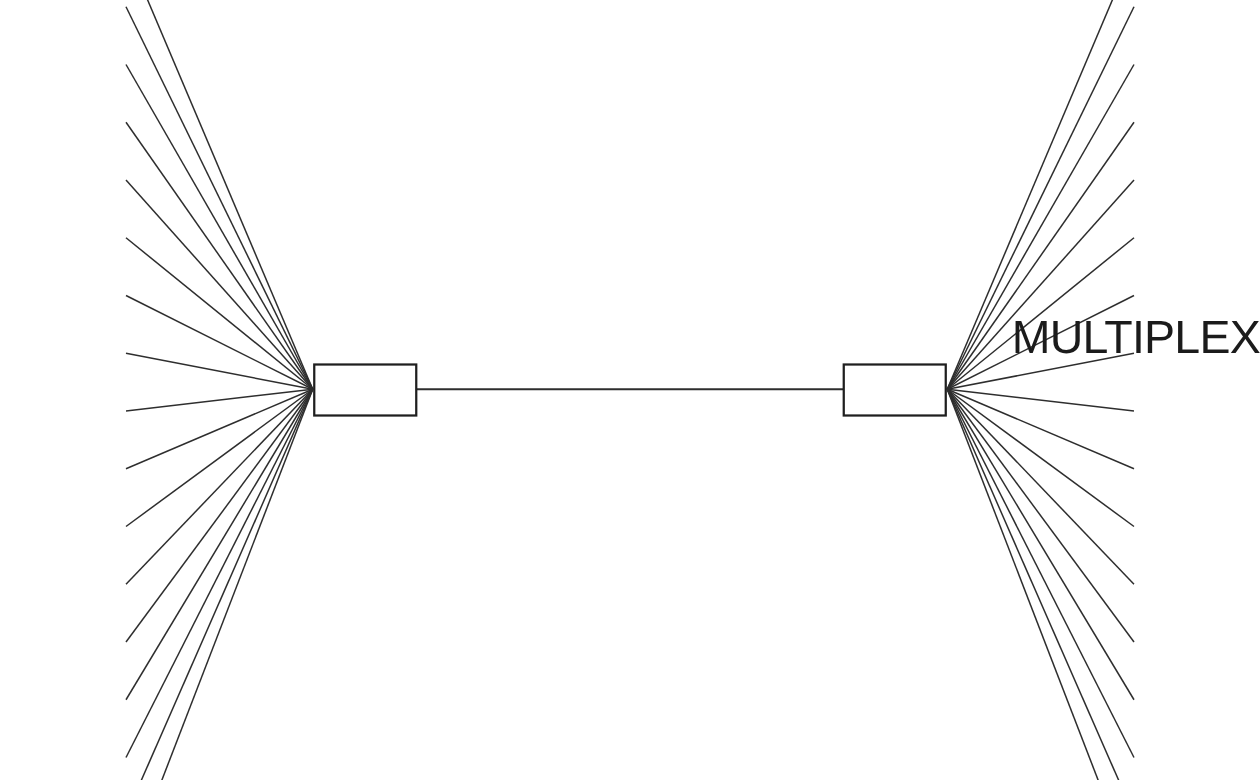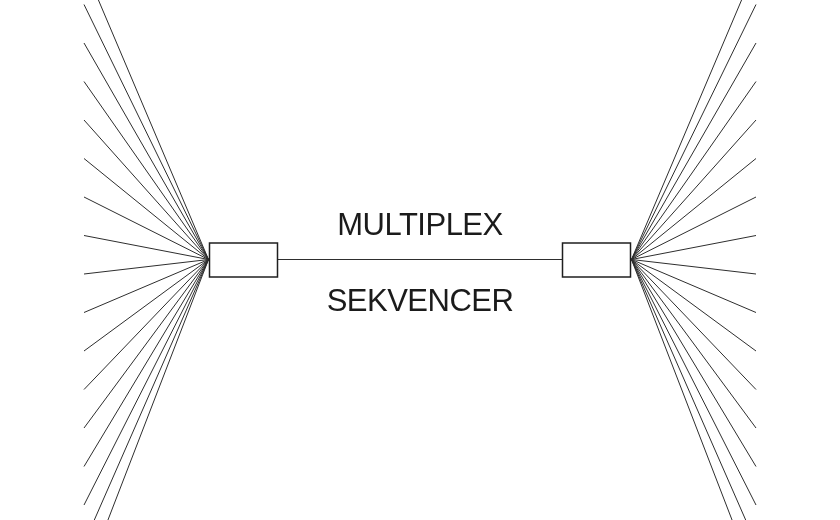--- a/index.html
+++ b/index.html
@@ -17,21 +17,21 @@
   }
   .canvas svg {
     position: absolute;
     left: 0;
     top: 0;
   }
   .diagram-label {
     position: absolute;
     left: 0;
     width: 840px;
-    text-align: center;
+    text-align: right;
     font-size: 31px;
     font-weight: normal;
     letter-spacing: -0.5px;
     color: #1b1b1b;
     line-height: 36px;
     user-select: none;
   }
   .label-top { top: 207px; }
   .label-bottom { top: 283px; }
 </style>
@@ -78,14 +78,13 @@
         <line x1="631.5" y1="259.5" x2="756" y2="543.5" stroke="#2e2e2e" stroke-width="1"></line>
         <line x1="631.5" y1="259.5" x2="756" y2="582" stroke="#2e2e2e" stroke-width="1"></line>
       </g>
       <line x1="277.5" y1="259.5" x2="562.5" y2="259.5" stroke="#2e2e2e" stroke-width="1.2"></line>
       <rect x="209.5" y="243" width="68" height="34" fill="#ffffff" stroke="#1f1f1f" stroke-width="1.5"></rect>
       <rect x="562.5" y="243" width="68" height="34" fill="#ffffff" stroke="#1f1f1f" stroke-width="1.5"></rect>
     </svg>
 
   <div class="diagram-label label-top">MULTIPLEX</div>
 
-  <div class="diagram-label label-bottom">SEKVENCER</div>
 </div>
 
 </body></html>

